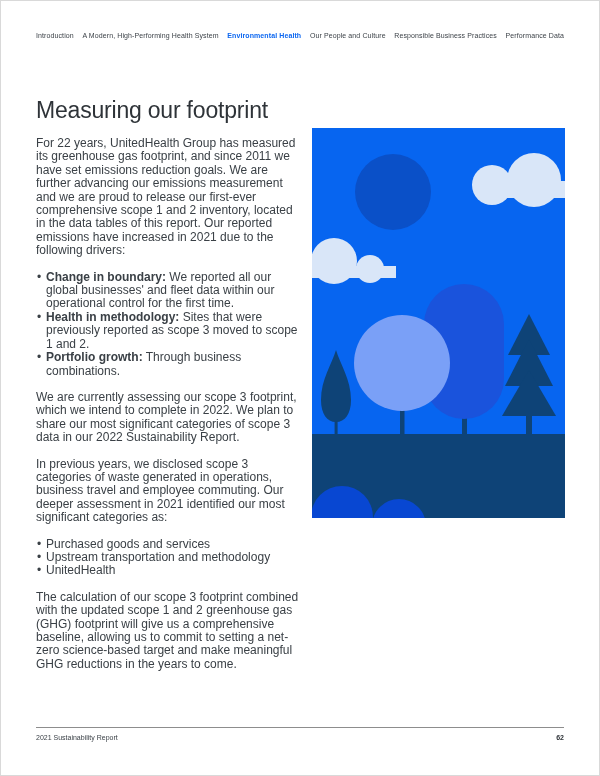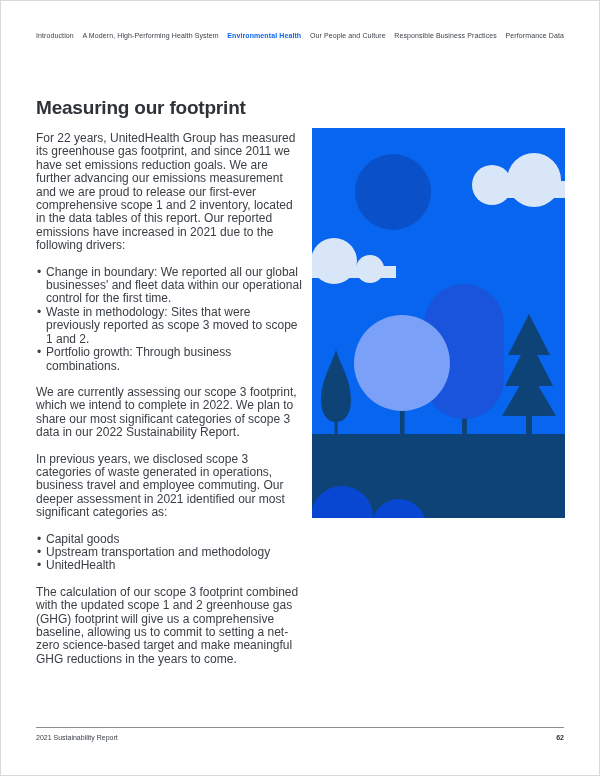--- a/index.html
+++ b/index.html
@@ -20,31 +20,31 @@
     font-size:7px; letter-spacing:0.1px; color:#3c4248; font-weight:500;
   }
   .topnav .nav-item { cursor:pointer; white-space:nowrap; }
   .topnav .nav-item.active { color:#0c67f0; font-weight:700; }
 
   
   .content {
     position:absolute; left:35px; top:96px; width:266px;
   }
   h1.page-title {
-    font-size:19px; font-weight:700; color:#2e3338;
+    font-size:23px; font-weight:400; color:#2e3338;
     letter-spacing:-0.2px; margin-bottom:13px;
   }
   .body-copy { font-size:12px; line-height:13.4px; color:#3a4046; }
   .body-copy p { margin-bottom:13px; }
   .body-copy ul { list-style:none; margin-bottom:13px; }
   .body-copy li { position:relative; padding-left:10px; }
   .body-copy li::before {
     content:"•"; position:absolute; left:1px; top:0;
   }
-  .lead { font-weight:400;margin-top:9px; }
+  .lead { font-weight:700;margin-top:9px; }
 
   
   .illustration {
     position:absolute; left:311px; top:127px; width:253px; height:390px;
   }
   .illustration svg { display:block; }
 
   
   .footer-rule {
     position:absolute; left:35px; right:35px; top:726px;
@@ -72,30 +72,30 @@
 </nav>
 
 <main class="content">
   <h1 class="page-title">Measuring our footprint</h1>
 
   <div class="body-copy">
     <p>For 22 years, UnitedHealth Group has measured its greenhouse gas footprint, and since 2011 we have set emissions reduction goals. We are further advancing our emissions measurement and we are proud to release our first-ever comprehensive scope 1 and 2 inventory, located in the data tables of this report. Our reported emissions have increased in 2021 due to the following drivers:</p>
 
     <ul>
       <li><span class="lead">Change in boundary:</span><span> We reported all our global businesses' and fleet data within our operational control for the first time.</span></li>
-      <li><span class="lead">Waste in methodology:</span><span> Sites that were previously reported as scope 3 moved to scope 1 and 2.</span></li>
+      <li><span class="lead">Health in methodology:</span><span> Sites that were previously reported as scope 3 moved to scope 1 and 2.</span></li>
       <li><span class="lead">Portfolio growth:</span><span> Through business combinations.</span></li>
     </ul>
 
     <p>We are currently assessing our scope 3 footprint, which we intend to complete in 2022. We plan to share our most significant categories of scope 3 data in our 2022 Sustainability Report.</p>
 
     <p>In previous years, we disclosed scope 3 categories of waste generated in operations, business travel and employee commuting. Our deeper assessment in 2021 identified our most significant categories as:</p>
 
     <ul>
-      <li>Capital goods</li>
+      <li>Purchased goods and services</li>
       <li>Upstream transportation and methodology</li>
       <li>UnitedHealth</li>
     </ul>
 
     <p>The calculation of our scope 3 footprint combined with the updated scope 1 and 2 greenhouse gas (GHG) footprint will give us a comprehensive baseline, allowing us to commit to setting a net-zero science-based target and make meaningful GHG reductions in the years to come.</p>
   </div>
 </main>
 
 <div class="illustration">
   <svg width="253" height="390" viewBox="0 0 253 390" xmlns="http://www.w3.org/2000/svg">

